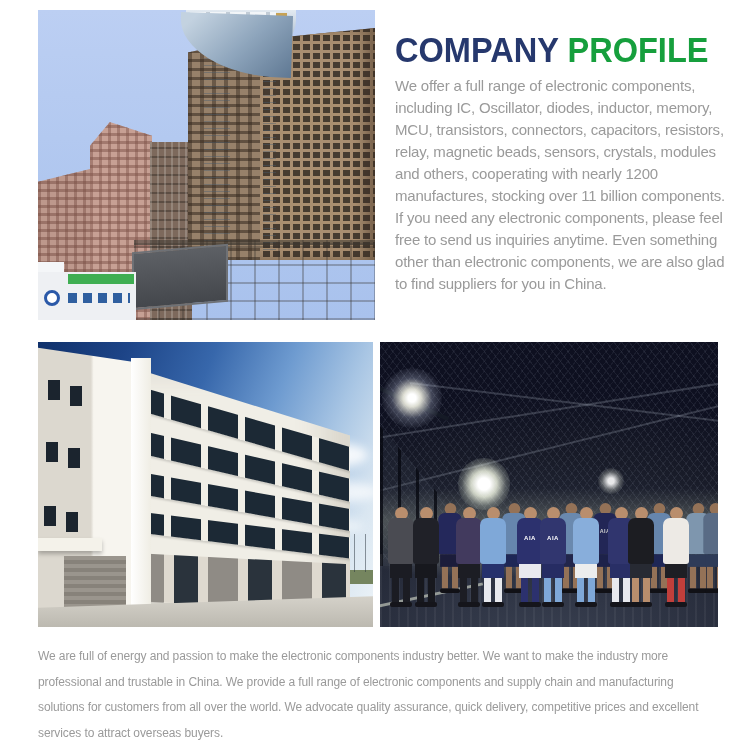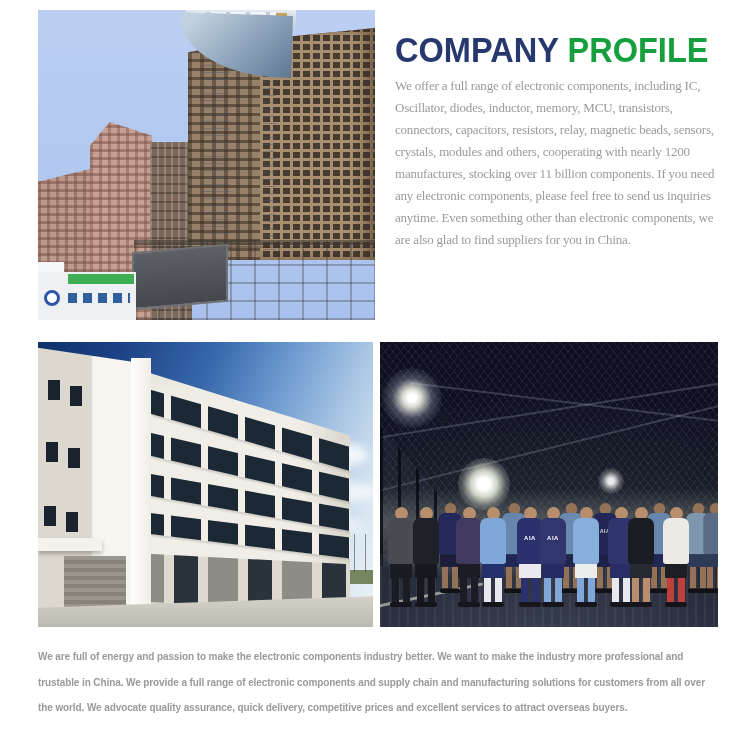--- a/index.html
+++ b/index.html
@@ -15,29 +15,27 @@
   .headline {
     position: absolute; left: 395px; top: 31px; width: 345px;
     font-size: 35px; line-height: 38px; font-weight: 800;
     letter-spacing: 0px; transform: scaleX(.93); transform-origin: left top;
     white-space: nowrap;
   }
   .t-navy { color: var(--navy); }
   .t-green { color: var(--green); }
   .intro {
     position: absolute; left: 395px; top: 75px; width: 336px;
-    font-size: 13px; line-height: 22px; letter-spacing: -0.2px;
+    font-size: 15px; line-height: 22px; letter-spacing: -0.2px;
     color: var(--body-gray);
-    font-family: Liberation Serif, serif;
   }
   .footer-text {
     position: absolute; left: 38px; top: 644px; width: 684px;
-    font-size: 10px; line-height: 25.5px; letter-spacing: -0.1px;
+    font-size: 12px; line-height: 25.5px; letter-spacing: -0.1px;
     color: var(--body-gray);
-    font-weight: bold;
   }
 
   
   #photo-tower { left: 38px; top: 10px; width: 337px; height: 310px;
     background: linear-gradient(180deg,#bccff3 0%,#b0c7ef 55%,#a9c2ed 100%); }
   .crown-back { position:absolute; left:148px; top:0; width:110px; height:40px;
     background: linear-gradient(180deg,#e3eaf1,#9db1c6); border-radius: 0 0 30px 30px; }
   .roof-sign { position:absolute; left:152px; top:2px; width:86px; height:14px;
     background: repeating-linear-gradient(90deg,#f2f5f8 0 16px,#c2ccd6 16px 20px); }
   .roof-logo { position:absolute; left:238px; top:3px; width:11px; height:11px; background:#c7a254; }

